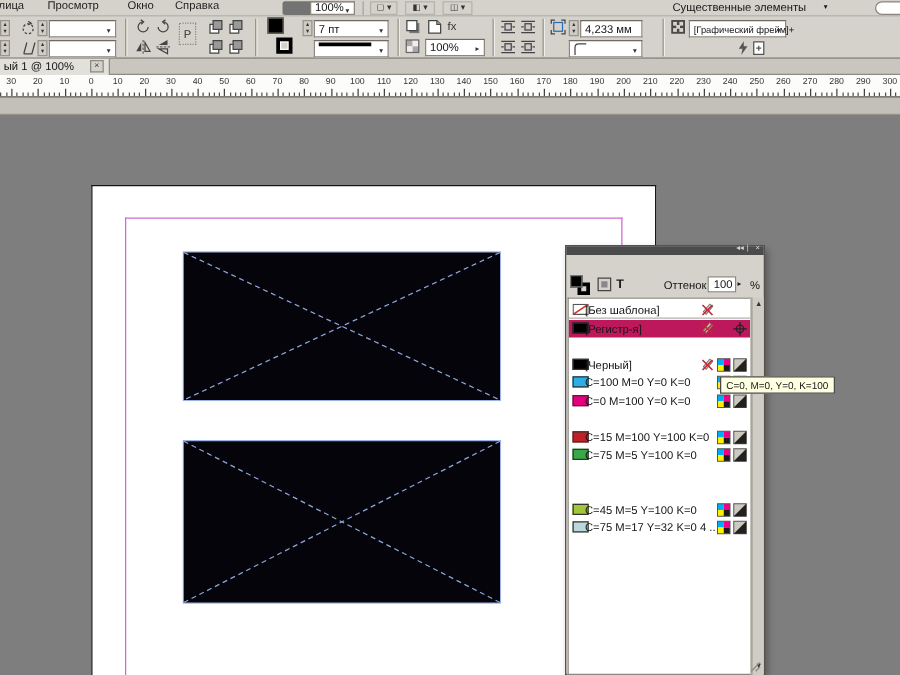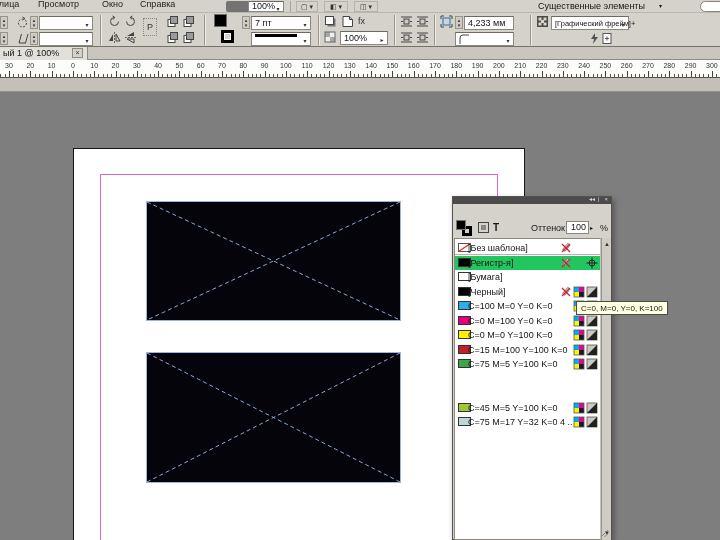--- a/index.html
+++ b/index.html
@@ -58,21 +58,21 @@
   .ptools{left:0;top:21px;width:158px;height:20px}
   .pfill{left:3px;top:2px;width:10px;height:10px;background:#000;border:1px solid #777;z-index:2}
   .pstroke{left:9px;top:8px;width:10px;height:10px;border:3px solid #000;background:#d5d2cb}
   .ptb{width:13px;height:13px}
   .tintl{left:78px;top:5px;white-space:nowrap}
   .tintv{left:113px;top:3px;width:23px;height:13px;background:#fff;border:1px solid #8b877e;text-align:right;padding-right:2px;line-height:11px}
   .tinta{left:137px;top:5px;font-size:6px}
   .tintp{left:147px;top:5px}
   .plist{left:1px;top:41px;width:147px;height:302px;background:#fff;border:1px solid #8b877e;border-right-color:#c7c4bd;overflow:hidden}
   .srow{left:0;width:146px;height:14px}
-  .sel{background:#22c55e}
+  .sel{background:#be185d}
   .chip{left:3px;top:2px;width:13px;height:9px;border:1px solid #333}
   .sname{left:13px;top:2px;white-space:nowrap;line-height:10px}
   .sic{top:1px;width:12px;height:12px}
   .pscroll{left:148px;top:41px;width:10px;height:302px;background:#cfccc5;border-left:1px solid #99968e}
   .sarr{left:1px;width:8px;font-size:6px;text-align:center;color:#333}
   .pgripz{left:147px;top:332px;width:10px;height:10px}
   
   .tooltip{left:576px;top:301px;height:14px;padding:2px 4px 0 4px;background:#ffffe1;border:1px solid #4a4a4a;
            font-size:8px;line-height:10px;white-space:nowrap;z-index:9;width:auto;position:absolute}
 </style>
@@ -531,24 +531,20 @@
               <rect x="5" y="1" width="3" height="8" fill="#d8d4ca" stroke="#777" stroke-width="0.8" transform="rotate(40 6 5)"></rect>
               <line x1="2" y1="2" x2="10" y2="10" stroke="#c23" stroke-width="1.3"></line>
               <line x1="10" y1="2" x2="2" y2="10" stroke="#c23" stroke-width="1.3"></line>
             </svg></span>
           <span class="sic" style="left: 131px;"><svg xmlns="http://www.w3.org/2000/svg" width="12" height="12" viewBox="0 0 12 12">
               <circle cx="6" cy="6" r="3" fill="none" stroke="#222"></circle>
               <line x1="6" y1="0.5" x2="6" y2="11.5" stroke="#222"></line>
               <line x1="0.5" y1="6" x2="11.5" y2="6" stroke="#222"></line>
             </svg></span>
         </div>
-        <div class="srow" style="top: 31px;">
-          <span class="chip" style="background: rgb(255, 255, 255);"></span>
-          <span class="sname">[Бумага]</span>
-        </div>
         <div class="srow" style="top: 45.5px;">
           <span class="chip" style="background: rgb(0, 0, 0);"></span>
           <span class="sname">[Черный]</span>
           <span class="sic" style="left: 105px;"><svg xmlns="http://www.w3.org/2000/svg" width="12" height="12" viewBox="0 0 12 12">
               <rect x="5" y="1" width="3" height="8" fill="#d8d4ca" stroke="#777" stroke-width="0.8" transform="rotate(40 6 5)"></rect>
               <line x1="2" y1="2" x2="10" y2="10" stroke="#c23" stroke-width="1.3"></line>
               <line x1="10" y1="2" x2="2" y2="10" stroke="#c23" stroke-width="1.3"></line>
             </svg></span>
           <span class="sic" style="left: 118px;"><svg xmlns="http://www.w3.org/2000/svg" width="12" height="12" viewBox="0 0 12 12">
               <rect x="1" y="1" width="5" height="5" fill="#00aeef"></rect>
@@ -585,35 +581,20 @@
               <rect x="6" y="1" width="5" height="5" fill="#ec008c"></rect>
               <rect x="1" y="6" width="5" height="5" fill="#fff200"></rect>
               <rect x="6" y="6" width="5" height="5" fill="#1a1a1a"></rect>
               <rect x="1" y="1" width="10" height="10" fill="none" stroke="#555" stroke-width="0.8"></rect>
             </svg></span>
           <span class="sic" style="left: 131px;"><svg xmlns="http://www.w3.org/2000/svg" width="12" height="12" viewBox="0 0 12 12">
               <rect x="1" y="1" width="10" height="10" fill="#cdc9c0" stroke="#555" stroke-width="0.8"></rect>
               <path d="M11 1 L11 11 L1 11 Z" fill="#23211e"></path>
             </svg></span>
         </div>
-        <div class="srow" style="top: 89px;">
-          <span class="chip" style="background: rgb(255, 239, 0);"></span>
-          <span class="sname">C=0 M=0 Y=100 K=0</span>
-          <span class="sic" style="left: 118px;"><svg xmlns="http://www.w3.org/2000/svg" width="12" height="12" viewBox="0 0 12 12">
-              <rect x="1" y="1" width="5" height="5" fill="#00aeef"></rect>
-              <rect x="6" y="1" width="5" height="5" fill="#ec008c"></rect>
-              <rect x="1" y="6" width="5" height="5" fill="#fff200"></rect>
-              <rect x="6" y="6" width="5" height="5" fill="#1a1a1a"></rect>
-              <rect x="1" y="1" width="10" height="10" fill="none" stroke="#555" stroke-width="0.8"></rect>
-            </svg></span>
-          <span class="sic" style="left: 131px;"><svg xmlns="http://www.w3.org/2000/svg" width="12" height="12" viewBox="0 0 12 12">
-              <rect x="1" y="1" width="10" height="10" fill="#cdc9c0" stroke="#555" stroke-width="0.8"></rect>
-              <path d="M11 1 L11 11 L1 11 Z" fill="#23211e"></path>
-            </svg></span>
-        </div>
         <div class="srow" style="top: 103.5px;">
           <span class="chip" style="background: rgb(194, 32, 38);"></span>
           <span class="sname">C=15 M=100 Y=100 K=0</span>
           <span class="sic" style="left: 118px;"><svg xmlns="http://www.w3.org/2000/svg" width="12" height="12" viewBox="0 0 12 12">
               <rect x="1" y="1" width="5" height="5" fill="#00aeef"></rect>
               <rect x="6" y="1" width="5" height="5" fill="#ec008c"></rect>
               <rect x="1" y="6" width="5" height="5" fill="#fff200"></rect>
               <rect x="6" y="6" width="5" height="5" fill="#1a1a1a"></rect>
               <rect x="1" y="1" width="10" height="10" fill="none" stroke="#555" stroke-width="0.8"></rect>
             </svg></span>

